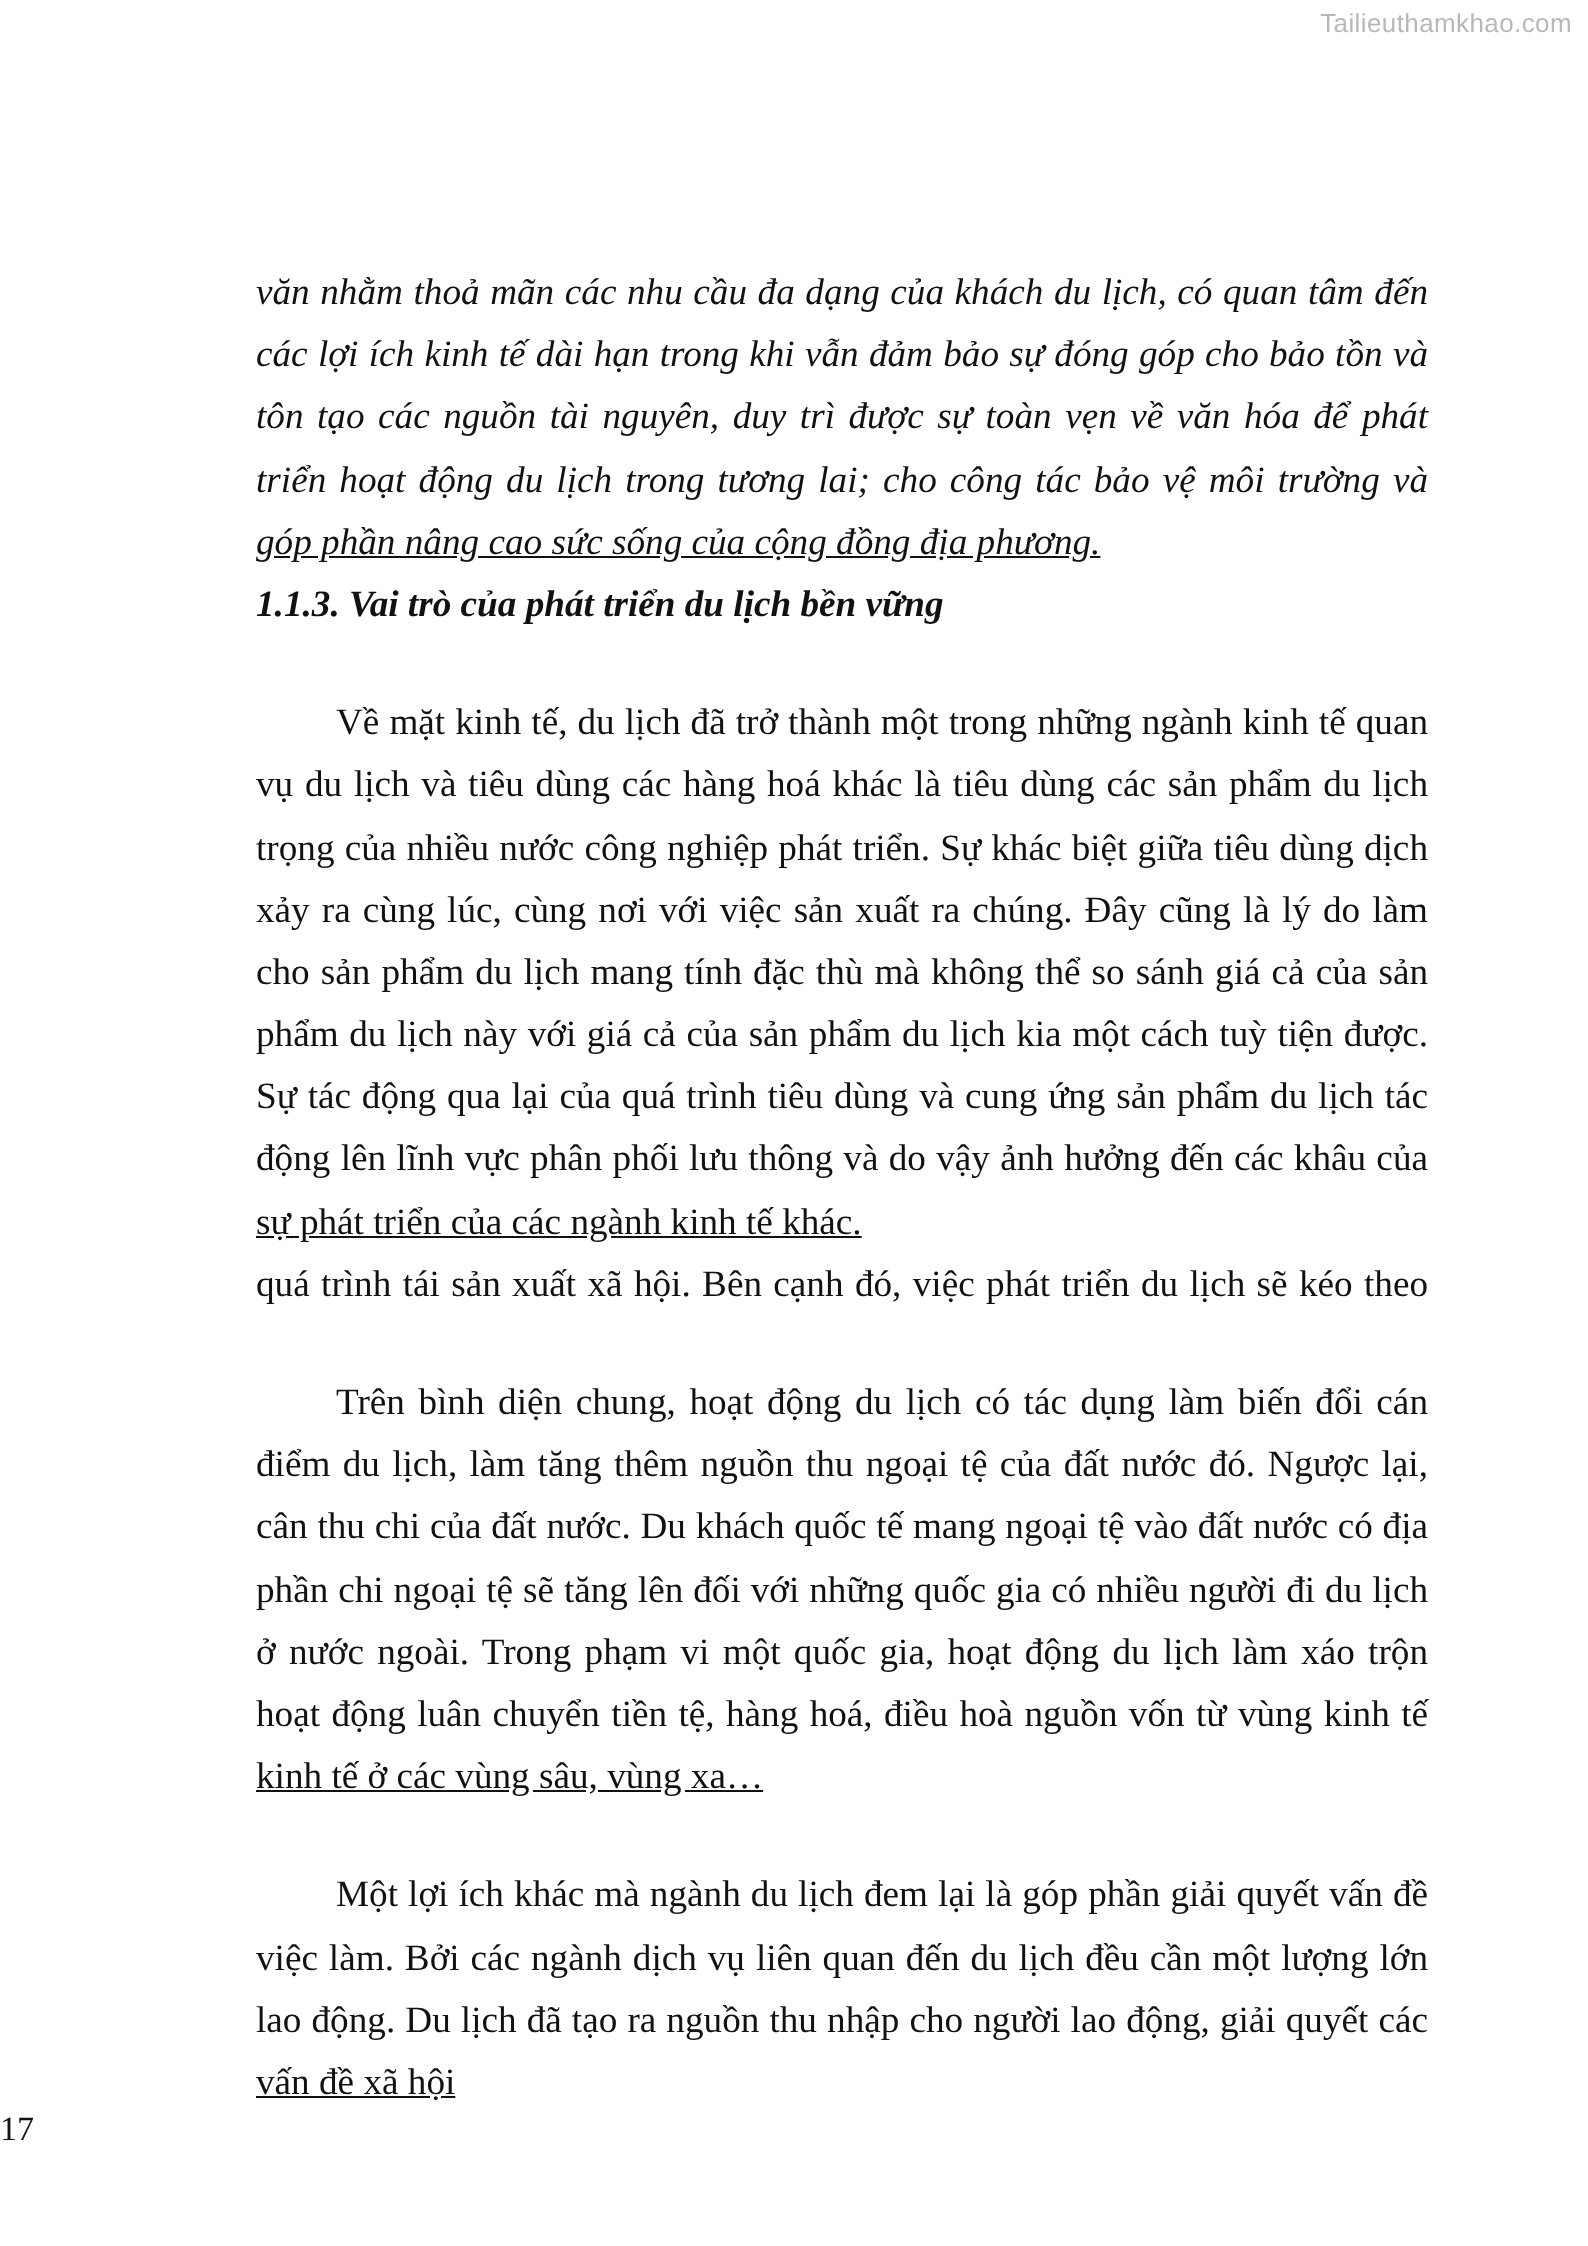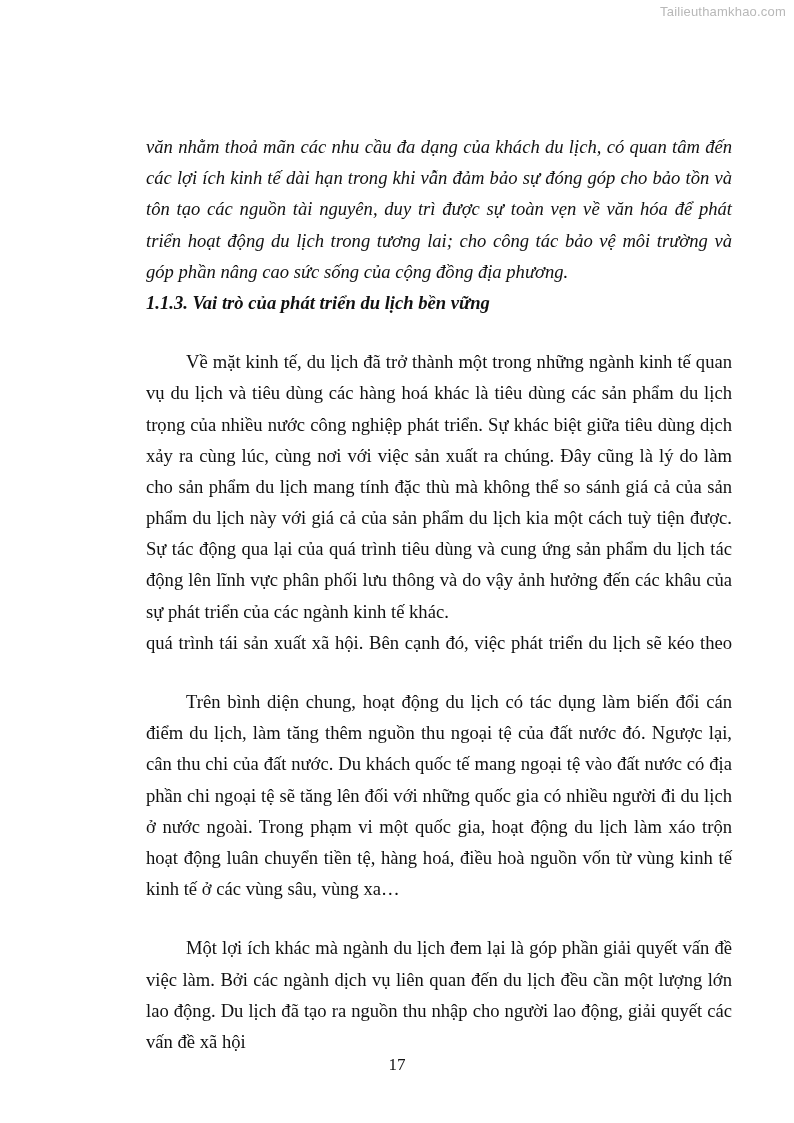--- a/index.html
+++ b/index.html
@@ -3,31 +3,31 @@
 <meta charset="utf-8">
 <style>
   html, body { margin: 0; padding: 0; background: #ffffff; }
   body { width: 794px; height: 1123px; position: relative; overflow: hidden; }
   .watermark {
     position: absolute; top: 4px; right: 8px;
     font-family: "Liberation Sans", sans-serif; font-size: 13px;
     color: #b8b8b8; letter-spacing: 0.2px;
   }
   .page {
-    position: absolute; left: 146px; top: 131px; width: 586px;
+    position: absolute; left: 128px; top: 131px; width: 586px;
     font-family: "Liberation Serif", serif; font-size: 18.6px;
     line-height: 31.2px; color: #111111;
   }
   .line { display: block; white-space: nowrap; text-align: justify; text-align-last: justify; height: 31.2px; }
-  .line.last { text-align-last: left; }
+  .line.last { text-align-last: left; text-decoration: underline; }
   .italic { font-style: italic; }
   .heading { font-weight: bold; font-style: italic; text-align-last: left; }
   .indent { padding-left: 40px; margin-top: 28px; }
   .page-number {
-    position: absolute; top: 1055px; left: 0; width: 794px; text-align: center;
+    position: absolute; top: 1055px; left: 0; width: 794px; 
     font-family: "Liberation Serif", serif; font-size: 17px; color: #111111;
   }
 </style>
 </head>
 <body>
 
 <div class="watermark">Tailieuthamkhao.com</div>
 
 <div class="page">
   <div class="italic">

